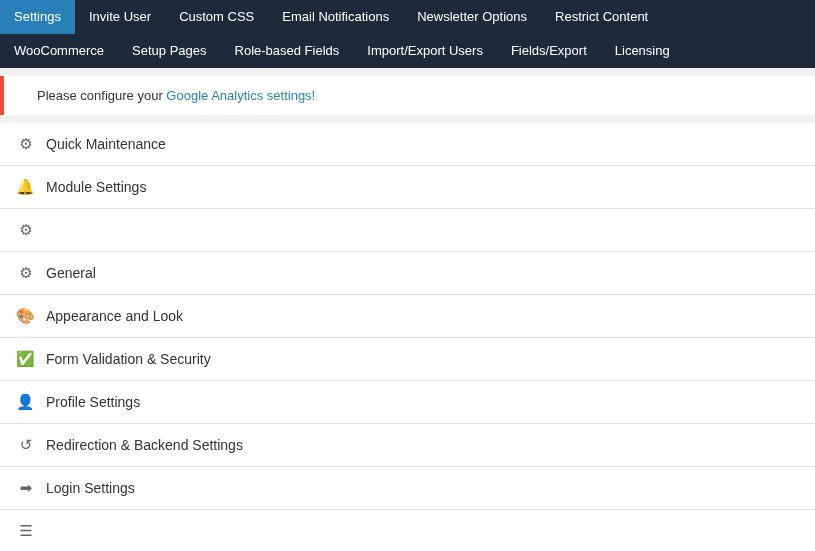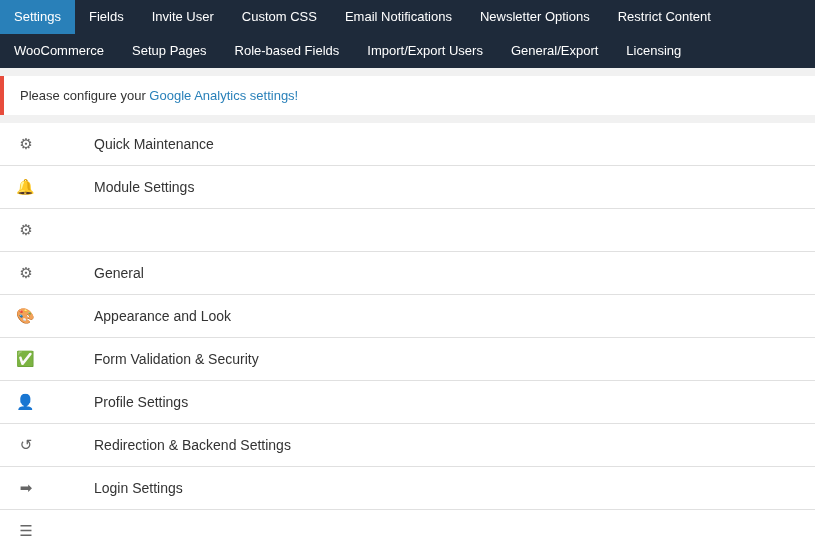--- a/index.html
+++ b/index.html
@@ -28,21 +28,21 @@
       background: #2980b9;
     }
     .nav-row {
       display: flex;
       flex-wrap: wrap;
       width: 100%;
     }
     .notice-bar {
       background: #fff;
       border-left: 4px solid #e74c3c;
-      padding: 12px 16px;
+      padding: 12px 33px;
       margin: 8px 0;
       font-size: 13px;
       color: #333;
     }
     .notice-bar a {
       color: #2980b9;
       text-decoration: none;
     }
     .content-area {
       background: #fff;
@@ -60,44 +60,42 @@
       margin-right: 10px;
       color: #666;
       font-size: 15px;
       width: 20px;
       text-align: center;
     }
     .section-label {
       font-size: 14px;
       color: #333;
       font-weight: normal;
-      margin-left: 48px;
     }
   </style>
 </head>
 <body>
 
 <div>
 
   <div class="nav-bar">
     <div class="nav-row" id="nav-row1">
         <button class="nav-tab active">Settings</button>
-        <button class="nav-tab">Fields</button>
         <button class="nav-tab">Invite User</button>
         <button class="nav-tab">Custom CSS</button>
         <button class="nav-tab">Email Notifications</button>
         <button class="nav-tab">Newsletter Options</button>
         <button class="nav-tab">Restrict Content</button>
       </div>
     <div class="nav-row" id="nav-row2">
         <button class="nav-tab">WooCommerce</button>
         <button class="nav-tab">Setup Pages</button>
         <button class="nav-tab">Role-based Fields</button>
         <button class="nav-tab">Import/Export Users</button>
-        <button class="nav-tab">General/Export</button>
+        <button class="nav-tab">Fields/Export</button>
         <button class="nav-tab">Licensing</button>
       </div>
   </div>
 
   <div class="notice-bar">
     <span>Please configure your </span><a href="#">Google Analytics settings!</a>
   </div>
 
   <div class="content-area" id="sections-list">
       <div class="section-row">

